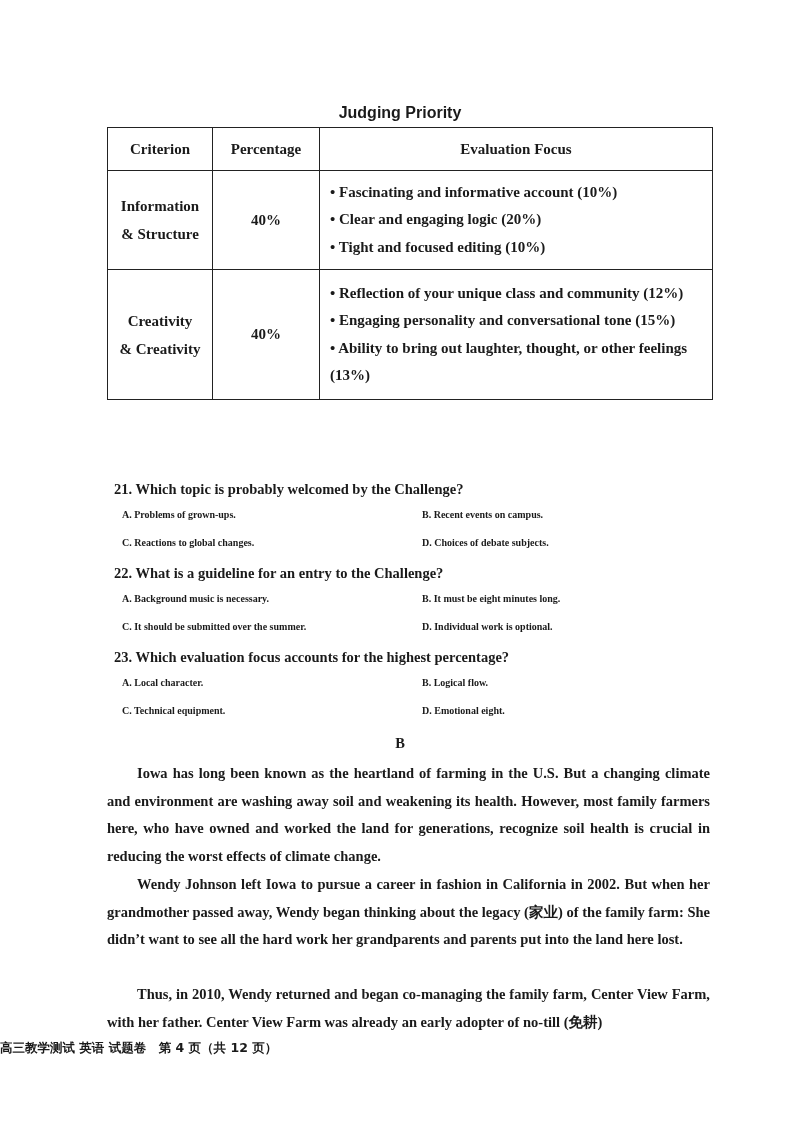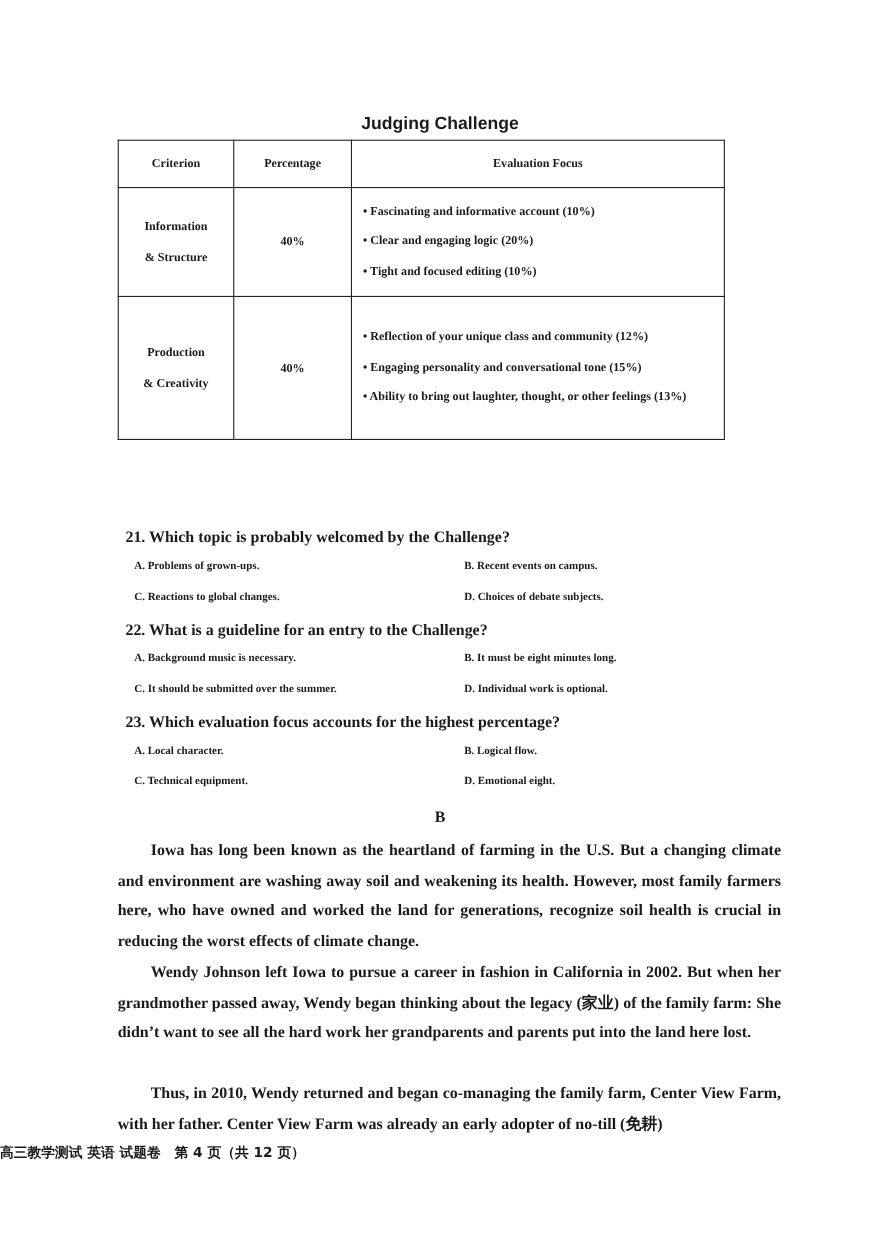--- a/index.html
+++ b/index.html
@@ -1,21 +1,21 @@
 <!DOCTYPE html>
 <html><head>
 <meta charset="utf-8">
 <style>
   html, body { margin:0; padding:0; background:#ffffff; }
   body { width:800px; height:1130px; position:relative; overflow:hidden;
          font-family:"Liberation Serif", "DejaVu Serif", serif; color:#1a1a1a; }
   .title { position:absolute; top:104px; left:0; width:800px; text-align:center;
            font-family:"Liberation Sans", "DejaVu Sans", sans-serif; font-weight:bold; font-size:16px; }
-  table.criteria { position:absolute; top:127px; left:107px; width:552px;
-           border-collapse:collapse; font-weight:bold; font-size:11px; }
+  table.criteria { position:absolute; top:127px; left:107px; width:606px;
+           border-collapse:collapse; font-weight:bold; font-size:15px; }
   table.criteria td, table.criteria th { border:1.5px solid #222; padding:0; vertical-align:middle; }
   table.criteria th { height:42px; text-align:center; font-weight:bold; }
   .c1 { width:104px; text-align:center; line-height:28px; }
   .c2 { width:106px; text-align:center; }
   .c3 { padding-left:10px !important; padding-right:0 !important; text-align:left; }
   .row1 { height:99px; } .row2 { height:130px; } .row3 { height:70px; }
   .focus-list { margin:0; padding:0; list-style:none; }
   .focus-list li { line-height:27.5px; white-space:nowrap; }
   .focus-list li.wrap { white-space:normal; }
   .q { position:absolute; left:114px; font-weight:bold; font-size:14.5px; white-space:nowrap; }
@@ -23,21 +23,21 @@
   .oa { left:122px; } .ob { left:422px; }
   .section { position:absolute; top:735px; left:0; width:800px; text-align:center; font-weight:bold; font-size:14.5px; }
   .para { position:absolute; left:107px; width:603px; font-weight:bold; font-size:14.5px;
           line-height:27.5px; text-align:justify; text-indent:30px; margin:0; }
   .footer { position:absolute; top:1040px; left:0; width:800px; text-align:left;
             font-family:"DejaVu Sans", sans-serif; font-weight:bold; font-size:12.5px; }
 </style>
 </head>
 <body>
 
-<div class="title">Judging Challenge</div>
+<div class="title">Judging Priority</div>
 
 <table class="criteria">
   <tbody>
       <tr>
     <th class="c1">Criterion</th>
     <th class="c2">Percentage</th>
     <th>Evaluation Focus</th>
   </tr>
   <tr class="row1">
     <td class="c1">
@@ -48,21 +48,21 @@
     <td class="c3">
       <ul class="focus-list">
         <li>• Fascinating and informative account (10%)</li>
         <li>• Clear and engaging logic (20%)</li>
         <li>• Tight and focused editing (10%)</li>
       </ul>
     </td>
   </tr>
   <tr class="row2">
     <td class="c1">
-      <div>Production</div>
+      <div>Creativity</div>
       <div>&amp; Creativity</div>
     </td>
     <td class="c2">40%</td>
     <td class="c3">
       <ul class="focus-list">
         <li>• Reflection of your unique class and community (12%)</li>
         <li>• Engaging personality and conversational tone (15%)</li>
         <li class="wrap">•  Ability to bring out laughter, thought, or other feelings (13%)</li>
       </ul>
     </td>

